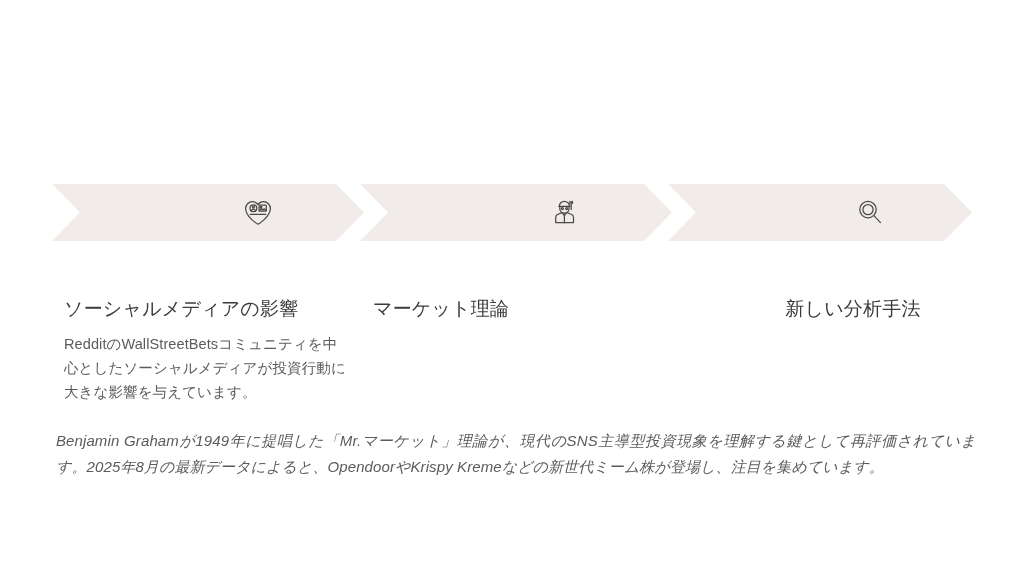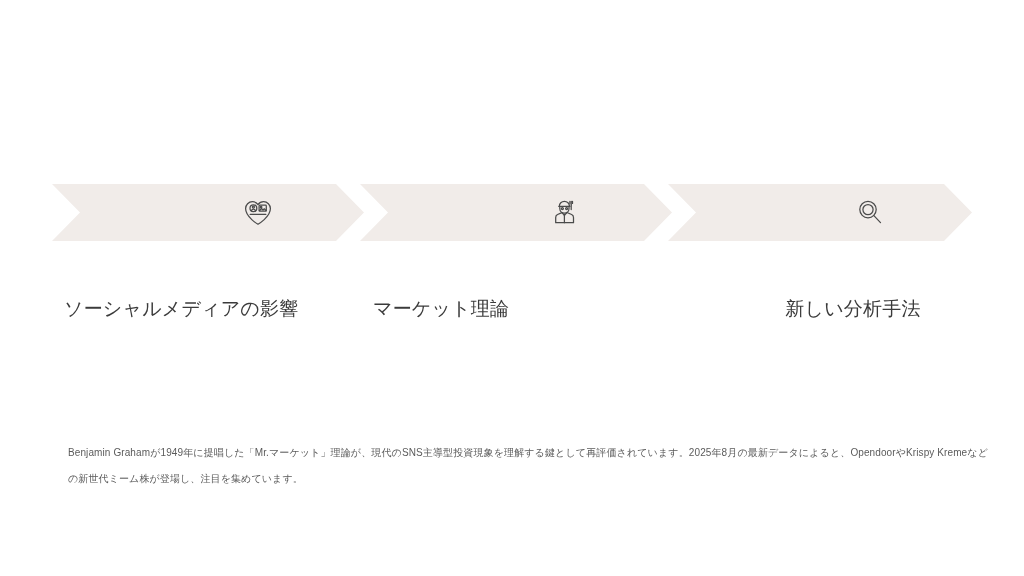--- a/index.html
+++ b/index.html
@@ -124,26 +124,27 @@
     margin: 0;
   }
 
   
   .footer-note {
     position: absolute;
     left: 52px;
     top: 424px;
     width: 920px;
     color: #5b5b5b;
-    font-size: 10px;
+    font-size: 15px;
     line-height: 26px;
     letter-spacing: 0.1px;
-    margin: 16px;
+    margin: 4px;
     text-align: justify;
     text-justify: inter-character;
+    font-style: italic;
   }
 </style>
 </head>
 <body>
 
 <div class="slide">
 
 
   <div class="chev-band">
 
@@ -186,20 +187,21 @@
         <circle cx="14.0" cy="13.6" r="5.1"></circle>
         <path d="M19.9 19.6l6.6 7.0"></path>
       </svg>
     </div>
   </div>
 
   <div class="cols">
 
     <div class="col col-1">
       <h2 class="col-head">ソーシャルメディアの影響</h2>
+      <p class="col-body">RedditのWallStreetBetsコミュニティを中心としたソーシャルメディアが投資行動に大きな影響を与えています。</p>
     </div>
 
     <div class="col col-2">
       <h2 class="col-head">マーケット理論</h2>
     </div>
 
     <div class="col col-3">
       <h2 class="col-head">新しい分析手法</h2>
     </div>
   </div>

